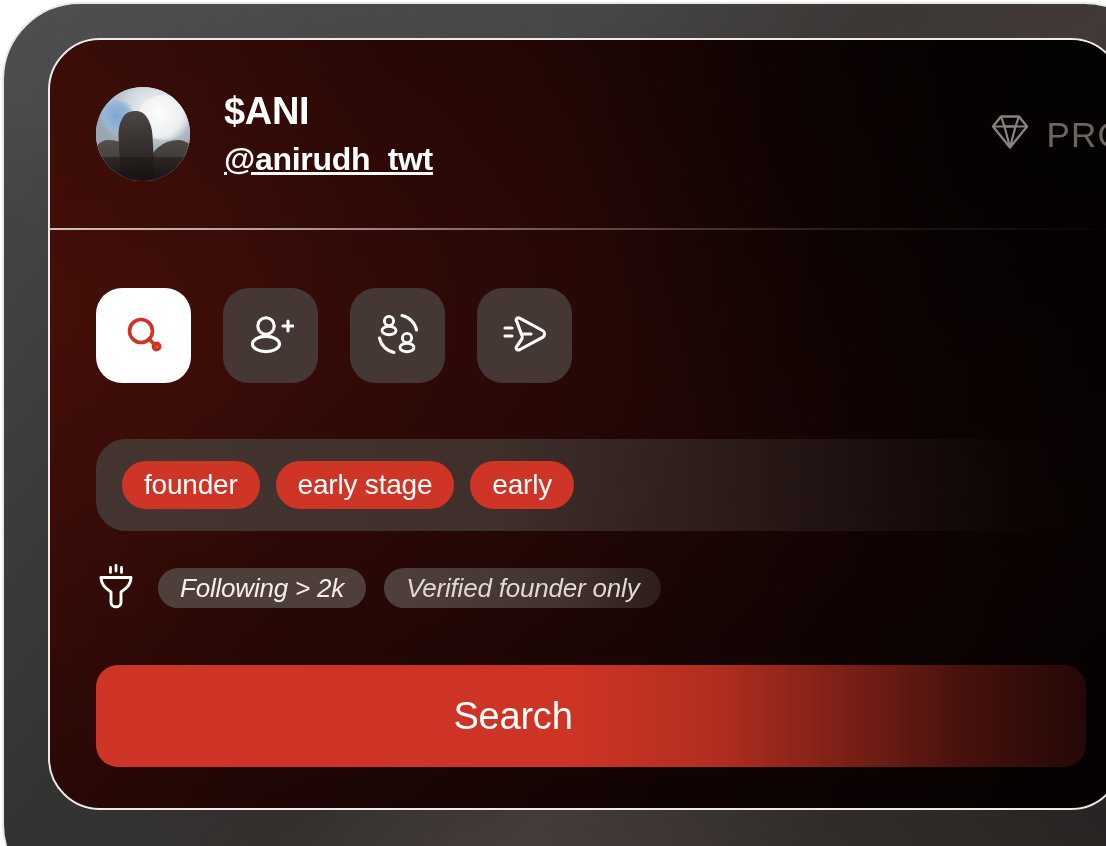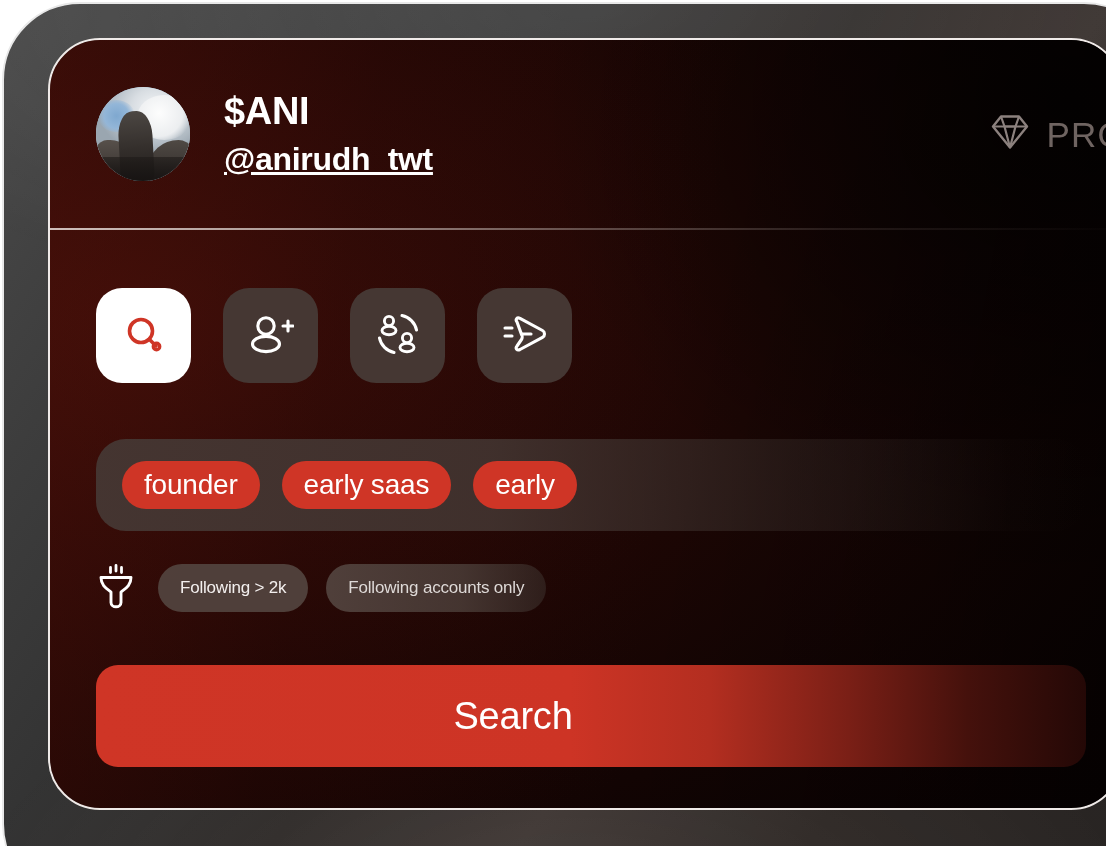--- a/index.html
+++ b/index.html
@@ -218,21 +218,21 @@
     height: 92px;
     border-radius: 30px;
     background: linear-gradient(90deg,
       rgba(69,55,51,.95) 0%,
       rgba(66,52,48,.90) 40%,
       rgba(48,36,33,.55) 70%,
       rgba(26,18,16,.15) 92%,
       rgba(14,8,7,0) 100%);
     display: flex;
     align-items: center;
-    gap: 22px;
+    gap: 16px;
     padding: 0 26px;
     overflow: hidden;
   }
   .tag {
     height: 48px;
     border-radius: 24px;
     padding: 0 22px;
     display: flex;
     align-items: center;
     background: #cf3526;
@@ -250,31 +250,32 @@
 
   
   .filters {
     margin: 32px 0 0 46px;
     display: flex;
     align-items: center;
     gap: 18px;
   }
   .funnel { display: block; margin-right: 4px; }
   .chip {
-    height: 48px;
+    height: 40px;
     border-radius: 24px;
     padding: 0 22px;
     display: flex;
     align-items: center;
     background: rgba(83,68,63,.92);
     color: #f3efee;
-    font-size: 17px;
+    font-size: 26px;
     letter-spacing: -0.2px;
     white-space: nowrap;
     cursor: pointer;
+    font-style: italic;
   }
   .chip.dim {
     background: linear-gradient(90deg, rgba(83,68,63,.92) 0%, rgba(74,60,55,.85) 62%, rgba(56,44,40,.62) 100%);
     color: #ded9d7;
   }
 
   
   .cta {
     margin: 52px 8px 0 46px;
     width: 990px;
@@ -389,33 +390,33 @@
                 <path d="M20.5 20 H30" stroke="#ffffff" stroke-width="3.1" stroke-linecap="round"></path>
                 <path d="M4 14 H11 M4 22 H11" stroke="#ffffff" stroke-width="3.1" stroke-linecap="round"></path>
               </svg>
             </span>
           </div>
 
         </div>
 
         <div class="tags-wrap">
           <div class="tag">founder</div>
-          <div class="tag">early saas</div>
+          <div class="tag">early stage</div>
           <div class="tag">early</div>
         </div>
 
         <div class="filters">
           <span class="funnel">
             <svg width="40" height="46" viewBox="0 0 40 46" fill="none">
               <path d="M14.5 4.5 V9.5 M20 2.5 V8 M25.5 4.5 V9.5" stroke="#ffffff" stroke-width="2.8" stroke-linecap="round"></path>
               <path d="M5 14.5 H35 C35 23 28.5 26 25 29 V39.5 C25 42 22.6 43.8 20 43.8 C17.4 43.8 15 42 15 39.5 V29 C11.5 26 5 23 5 14.5 Z" stroke="#ffffff" stroke-width="2.9" stroke-linejoin="round"></path>
             </svg>
           </span>
           <div class="chip">Following &gt; 2k</div>
-          <div class="chip dim">Following accounts only</div>
+          <div class="chip dim">Verified founder only</div>
         </div>
 
         <div class="cta">
           <span class="cta-label">Search</span>
         </div>
 
       </div>
     </div>
   </div>
 </div>

